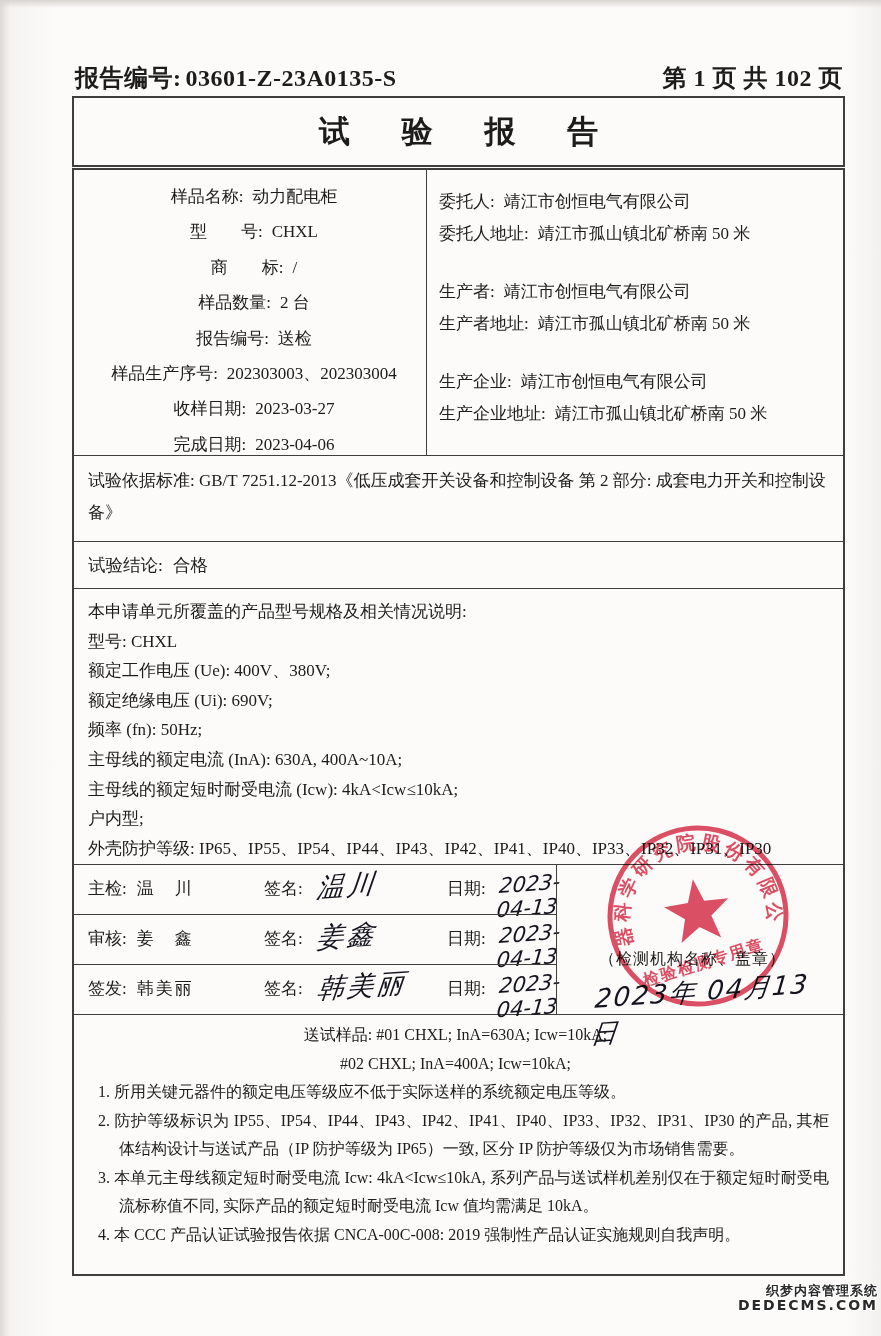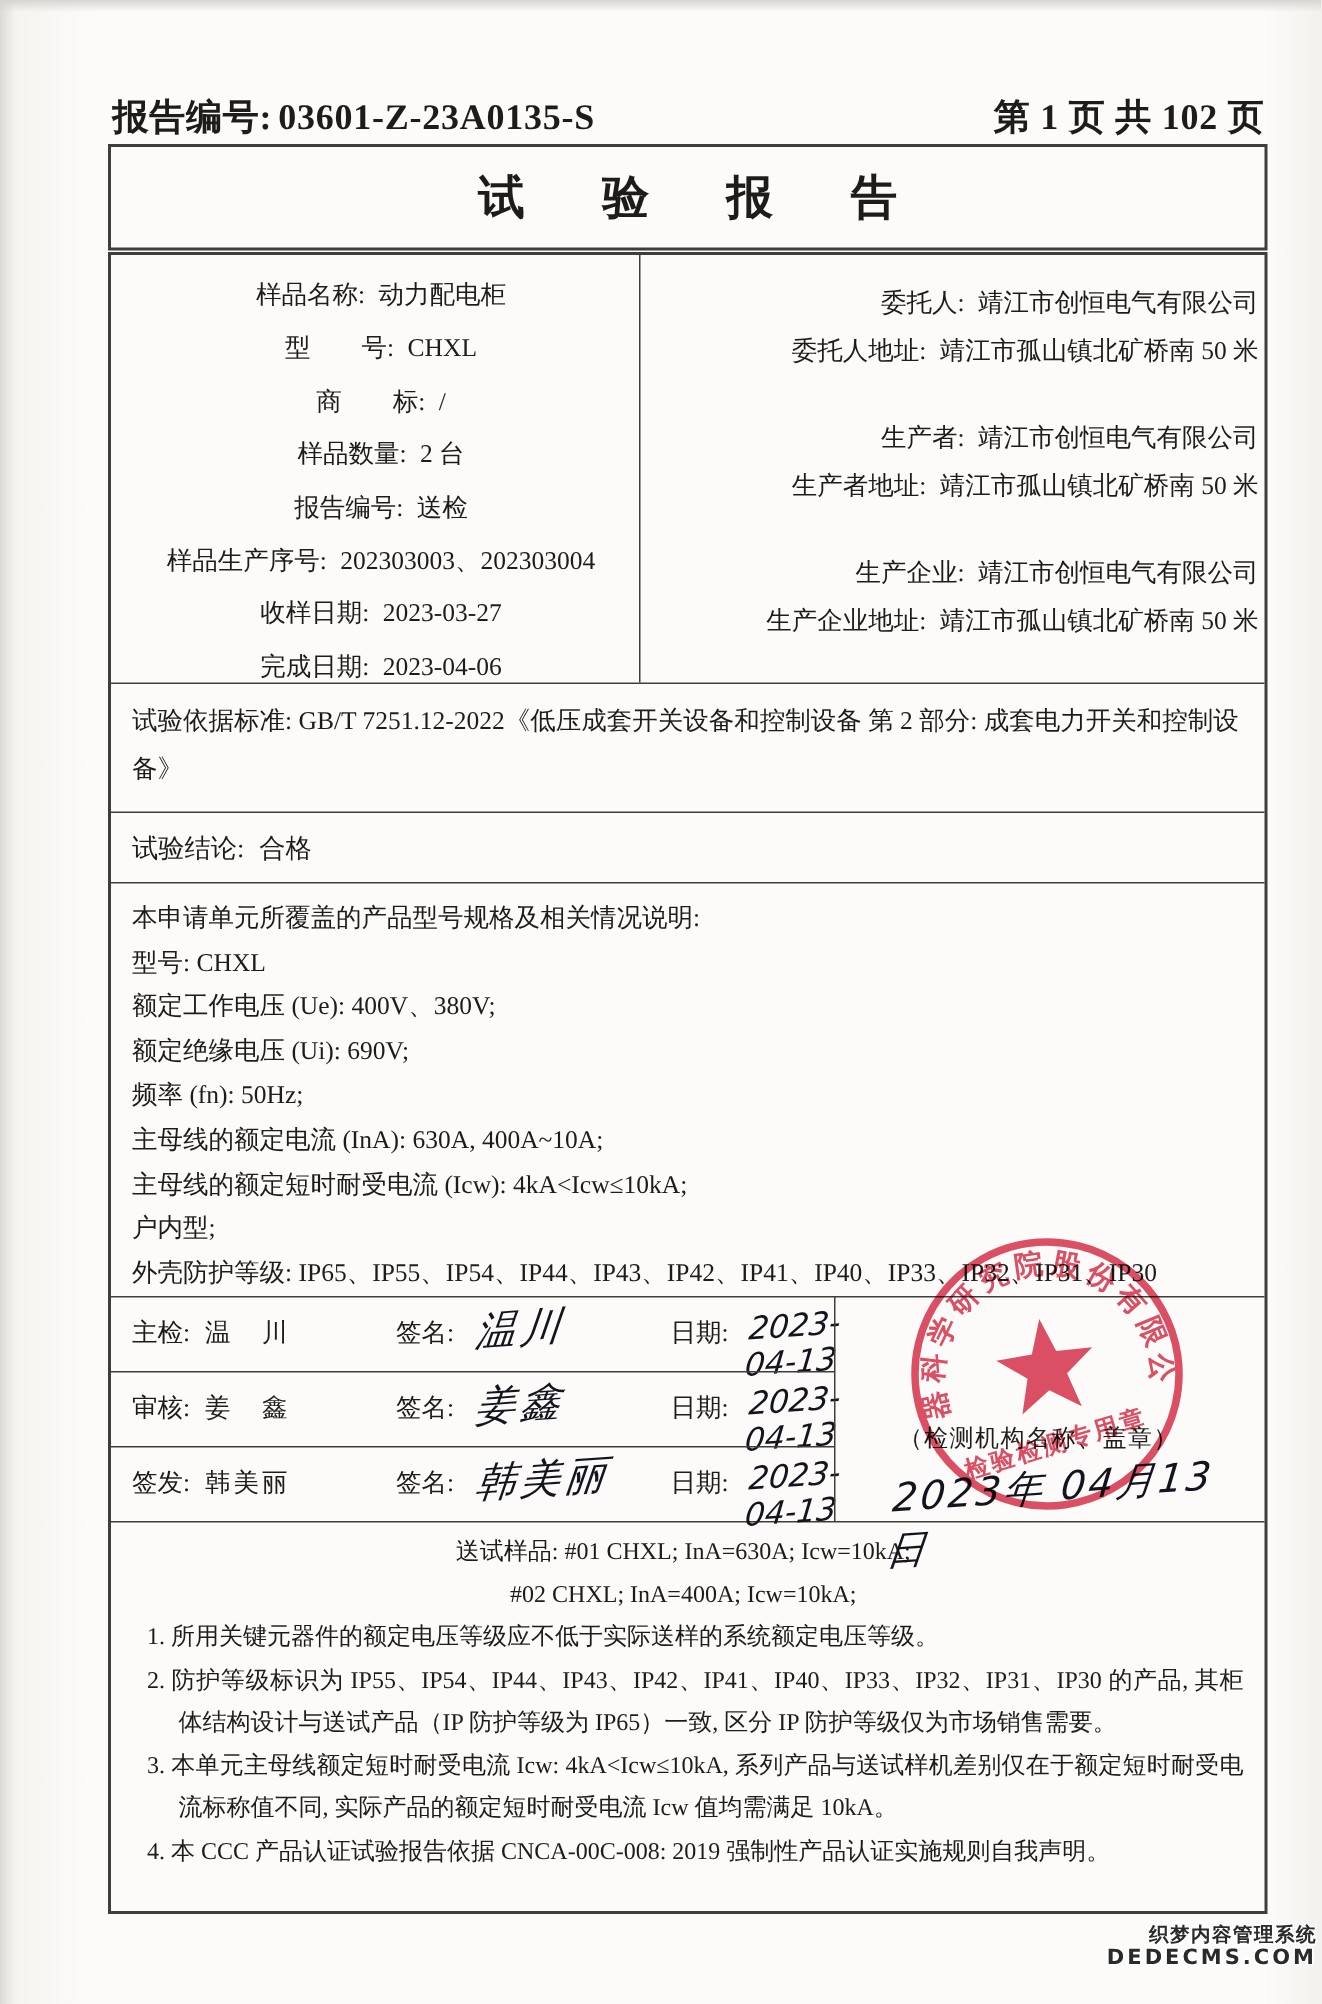--- a/index.html
+++ b/index.html
@@ -20,21 +20,21 @@
   .title-box .t{font-size:31px;font-weight:bold;letter-spacing:22px;padding-left:22px;}
 
   
   .doc{position:absolute;left:72px;top:168px;width:769px;border:2px solid #3f3e3b;font-size:17px;}
   .doc .brd{border-top:1.6px solid #3f3e3b;}
 
   .row-info{display:flex;height:285px;}
   .cell-sample{width:353px;border-right:1.6px solid #3f3e3b;padding:9px 6px 0 14px;box-sizing:border-box;}
   .info-line{line-height:35.4px;white-space:nowrap;text-align:center;}
   .info-line .lbl{margin-right:9px;}
-  .cell-client{flex:1;padding:16px 4px 0 12px;box-sizing:border-box;text-align:right;}
+  .cell-client{flex:1;padding:16px 4px 0 12px;box-sizing:border-box;}
   .client-line{line-height:32px;white-space:nowrap;}
   .client-line .lbl{margin-right:9px;}
   .grp{margin-top:26px;}
 
   .row-standard{height:86px;box-sizing:border-box;padding:9px 12px 0 14px;line-height:32px;}
   .row-conclusion{height:47px;box-sizing:border-box;padding:0 12px 0 14px;display:flex;align-items:center;font-size:17.5px;}
   .row-conclusion .lbl{margin-right:10px;}
 
   .row-specs{height:276px;box-sizing:border-box;padding:8px 10px 0 14px;}
   .spec-line{line-height:29.6px;white-space:nowrap;}
@@ -105,21 +105,21 @@
       <div class="cell-client">
         <div class="client-line"><span class="lbl">委托人:</span><span>靖江市创恒电气有限公司</span></div>
         <div class="client-line"><span class="lbl">委托人地址:</span><span>靖江市孤山镇北矿桥南 50 米</span></div>
         <div class="client-line grp"><span class="lbl">生产者:</span><span>靖江市创恒电气有限公司</span></div>
         <div class="client-line"><span class="lbl">生产者地址:</span><span>靖江市孤山镇北矿桥南 50 米</span></div>
         <div class="client-line grp"><span class="lbl">生产企业:</span><span>靖江市创恒电气有限公司</span></div>
         <div class="client-line"><span class="lbl">生产企业地址:</span><span>靖江市孤山镇北矿桥南 50 米</span></div>
       </div>
     </div>
 
-    <div class="row-standard brd">试验依据标准: GB/T 7251.12-2022《低压成套开关设备和控制设备 第 2 部分: 成套电力开关和控制设备》</div>
+    <div class="row-standard brd">试验依据标准: GB/T 7251.12-2013《低压成套开关设备和控制设备 第 2 部分: 成套电力开关和控制设备》</div>
 
     <div class="row-conclusion brd">
       <span class="lbl">试验结论:</span>
       <span>合格</span>
     </div>
 
     <div class="row-specs brd">
       <div class="spec-line">本申请单元所覆盖的产品型号规格及相关情况说明:</div>
       <div class="spec-line">型号: CHXL</div>
       <div class="spec-line">额定工作电压 (Ue): 400V、380V;</div>

